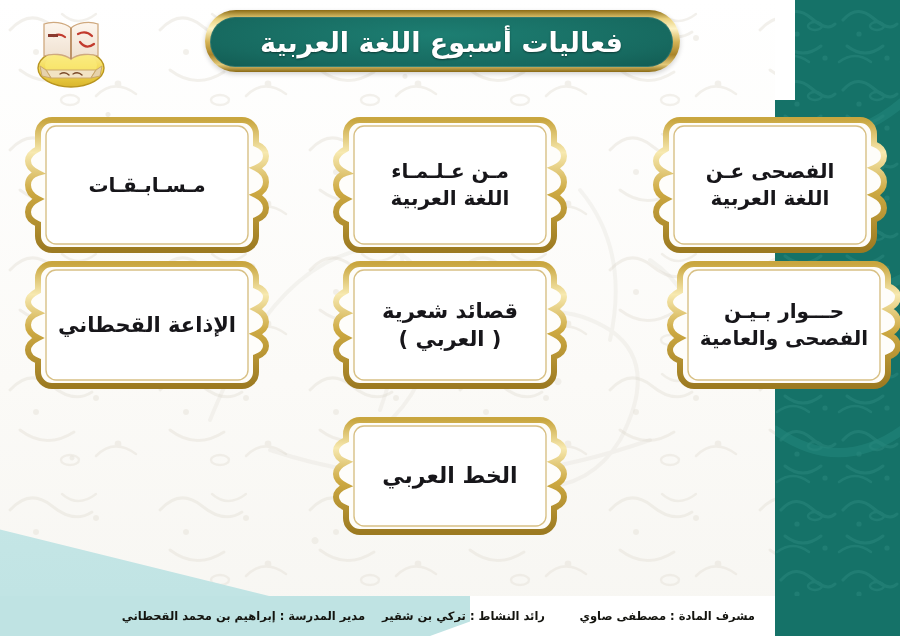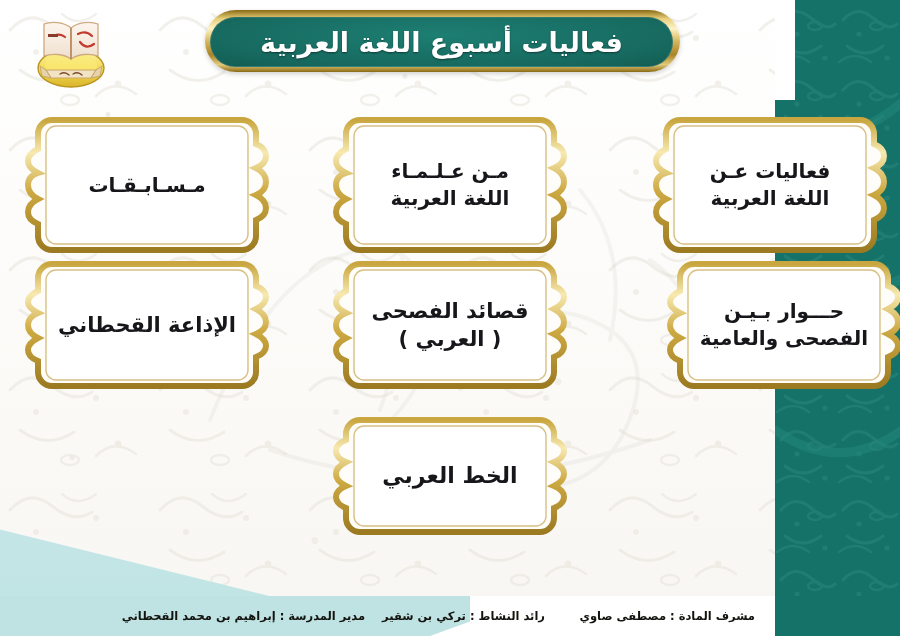--- a/index.html
+++ b/index.html
@@ -254,21 +254,21 @@
         </defs>
         <path d="M30 6 H210 a14 14 0 0 1 14 14 V30
                  q10 4 10 12 t-10 12 q10 5 10 14 t-10 13 q10 5 10 13 t-10 12 V122
                  a14 14 0 0 1 -14 14 H30 a14 14 0 0 1 -14 -14 V110
                  q-10 -4 -10 -12 t10 -13 q-10 -5 -10 -14 t10 -12 q-10 -5 -10 -12 t10 -12 V20
                  a14 14 0 0 1 14 -14 Z" fill="#fefdfa" stroke="url(#gf3)" stroke-width="6"></path>
         <path d="M34 12 H206 a10 10 0 0 1 10 10 V120 a10 10 0 0 1 -10 10 H34 a10 10 0 0 1 -10 -10 V22 a10 10 0 0 1 10 -10 Z" fill="#ffffff" stroke="#d8c085" stroke-width="1.4"></path>
       </svg>
     </div>
     <div class="label" style="font-size:20px;">
-      <span class="l1">فعاليات عـن</span>
+      <span class="l1">الفصحى عـن</span>
       <span class="l2">اللغة العربية</span>
     </div>
   </div>
 
   <div class="card" style="left:330px;top:114px;width:240px;height:142px;">
     <div class="frame">
       <svg viewBox="0 0 240 142" preserveAspectRatio="none" xmlns="http://www.w3.org/2000/svg">
         <defs>
           <linearGradient id="gf2" x1="0" y1="0" x2="0" y2="1">
             <stop offset="0%" stop-color="#c9a63f"></stop>
@@ -353,21 +353,21 @@
         </defs>
         <path d="M30 6 H210 a14 14 0 0 1 14 14 V28
                  q10 4 10 11 t-10 12 q10 5 10 13 t-10 12 q10 5 10 12 t-10 11 V114
                  a14 14 0 0 1 -14 14 H30 a14 14 0 0 1 -14 -14 V103
                  q-10 -4 -10 -11 t10 -12 q-10 -5 -10 -13 t10 -12 q-10 -5 -10 -11 t10 -11 V20
                  a14 14 0 0 1 14 -14 Z" fill="#fefdfa" stroke="url(#gf5)" stroke-width="6"></path>
         <path d="M34 12 H206 a10 10 0 0 1 10 10 V112 a10 10 0 0 1 -10 10 H34 a10 10 0 0 1 -10 -10 V22 a10 10 0 0 1 10 -10 Z" fill="#ffffff" stroke="#d8c085" stroke-width="1.4"></path>
       </svg>
     </div>
     <div class="label" style="font-size:21px;">
-      <span class="l1">قصائد الفصحى</span>
+      <span class="l1">قصائد شعرية</span>
       <span class="l2">( العربي )</span>
     </div>
   </div>
 
   <div class="card" style="left:22px;top:258px;width:250px;height:134px;">
     <div class="frame">
       <svg viewBox="0 0 250 134" preserveAspectRatio="none" xmlns="http://www.w3.org/2000/svg">
         <defs>
           <linearGradient id="gf4" x1="0" y1="0" x2="0" y2="1">
             <stop offset="0%" stop-color="#c9a63f"></stop>

